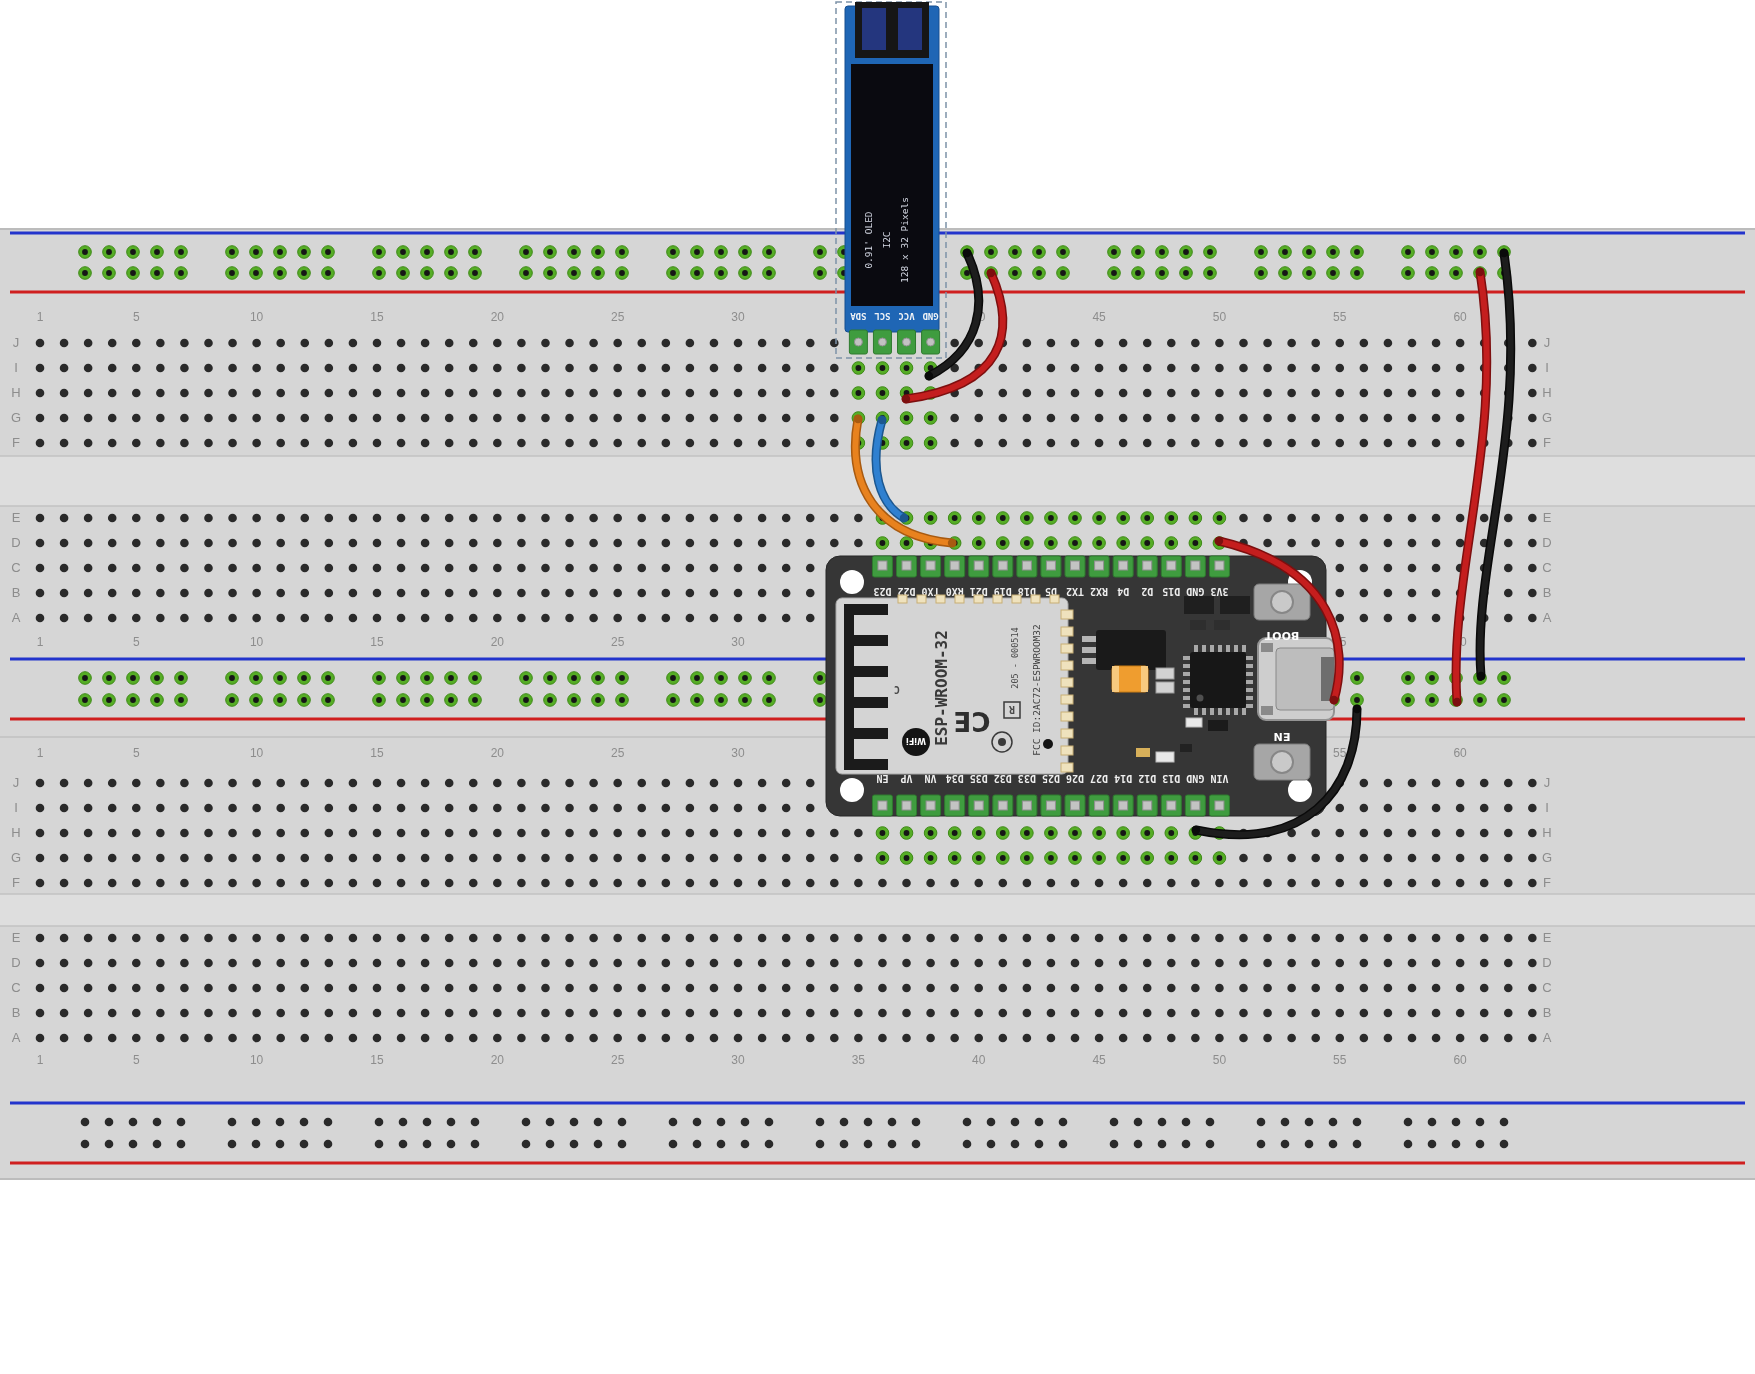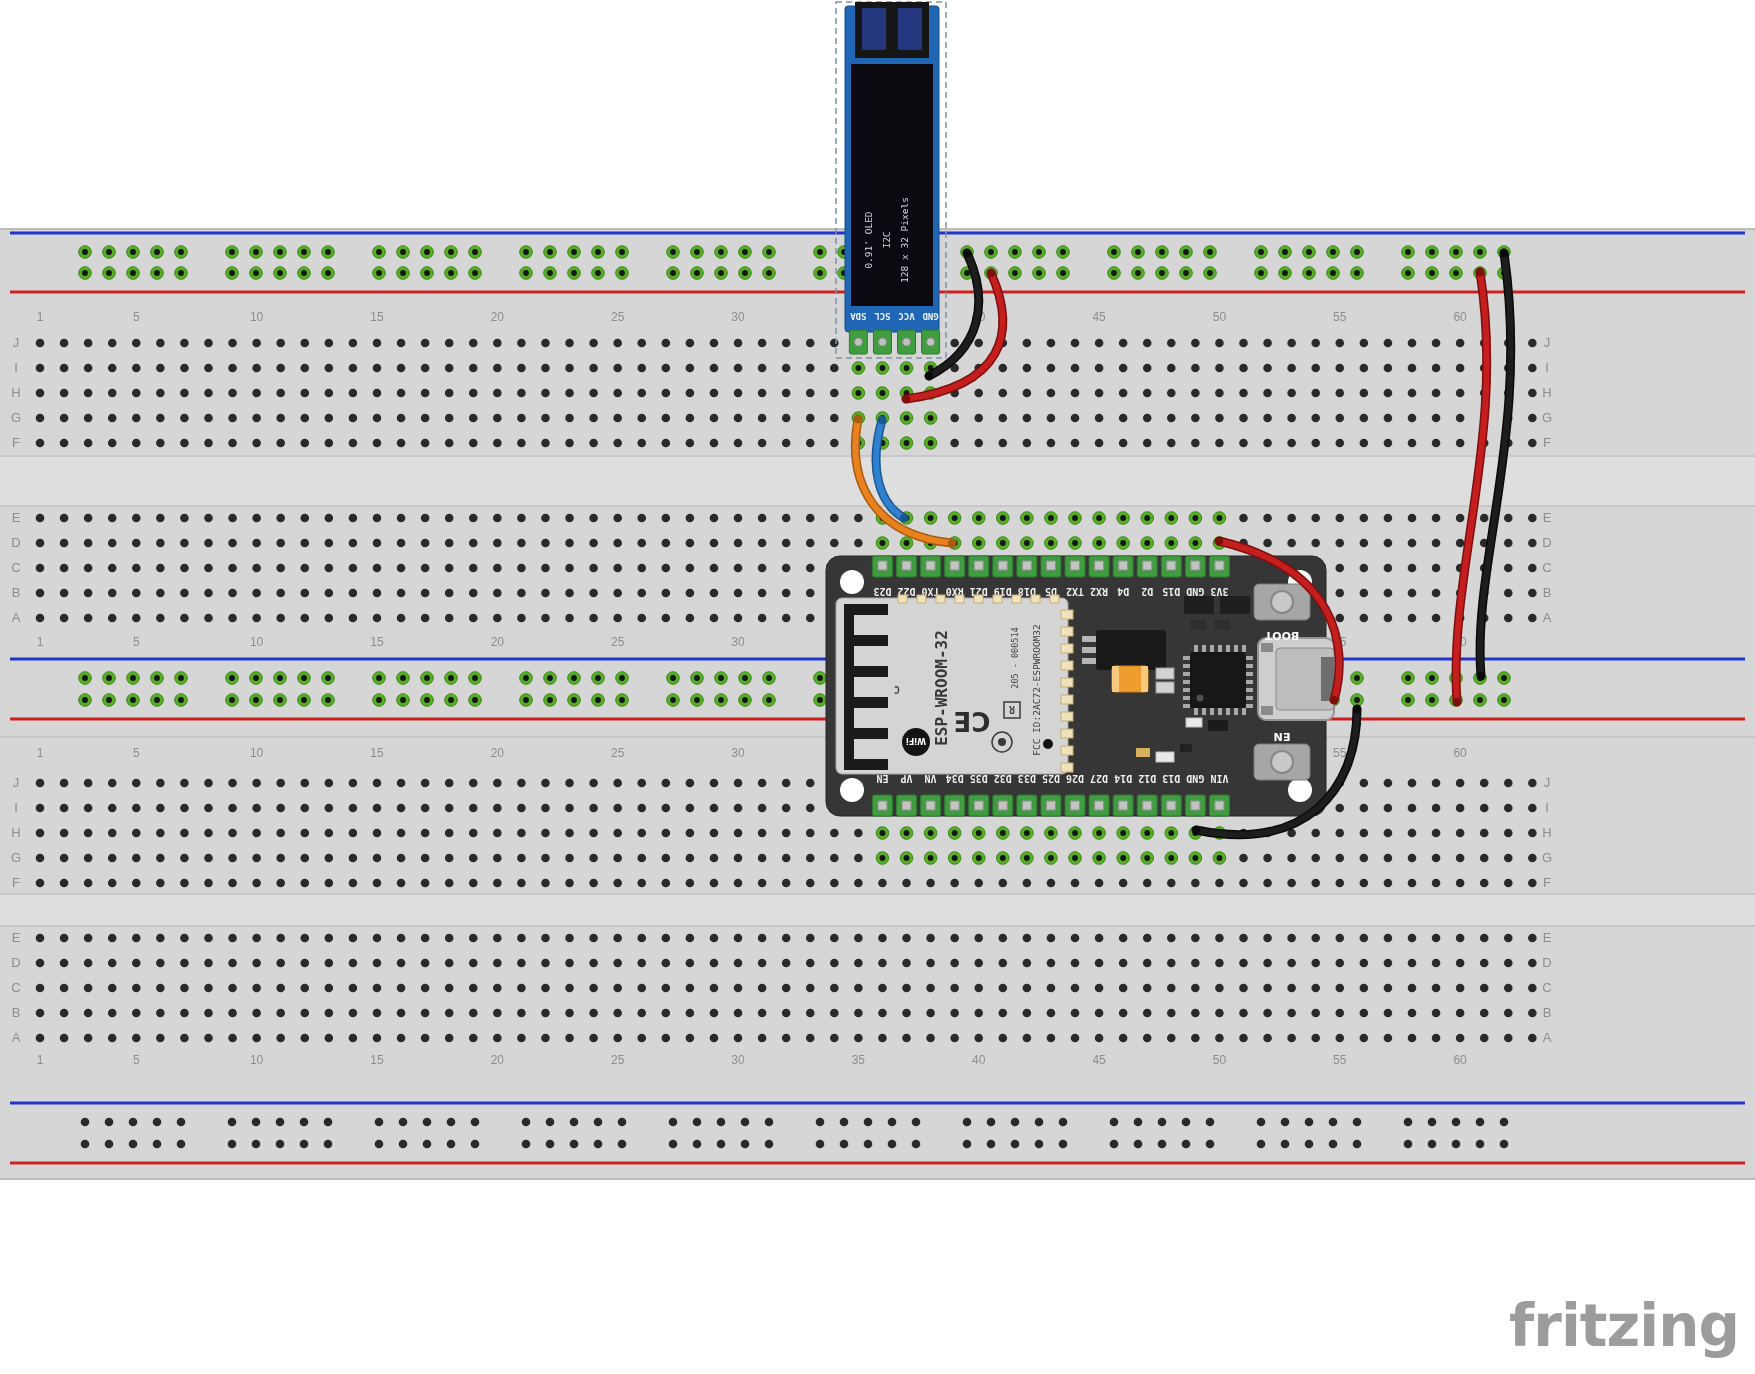--- a/index.html
+++ b/index.html
@@ -2256,14 +2256,13 @@
           <circle cx="1457" cy="702" r="4.2" fill="#7d0f0f"></circle>
         </g>
         <g>
           <path d="M 1504 253 C 1530 432 1472 564 1481 676" stroke="#0a0a0a" stroke-width="9" fill="none" stroke-linecap="round"></path>
           <path d="M 1504 253 C 1530 432 1472 564 1481 676" stroke="#1d1d1d" stroke-width="6" fill="none" stroke-linecap="round"></path>
           <circle cx="1504" cy="253" r="4.2" fill="#0a0a0a"></circle>
           <circle cx="1481" cy="676" r="4.2" fill="#0a0a0a"></circle>
         </g>
       </g>
     </svg>
-  <div class="wm">fritzing</div>
 </div>
 
 </body></html>

